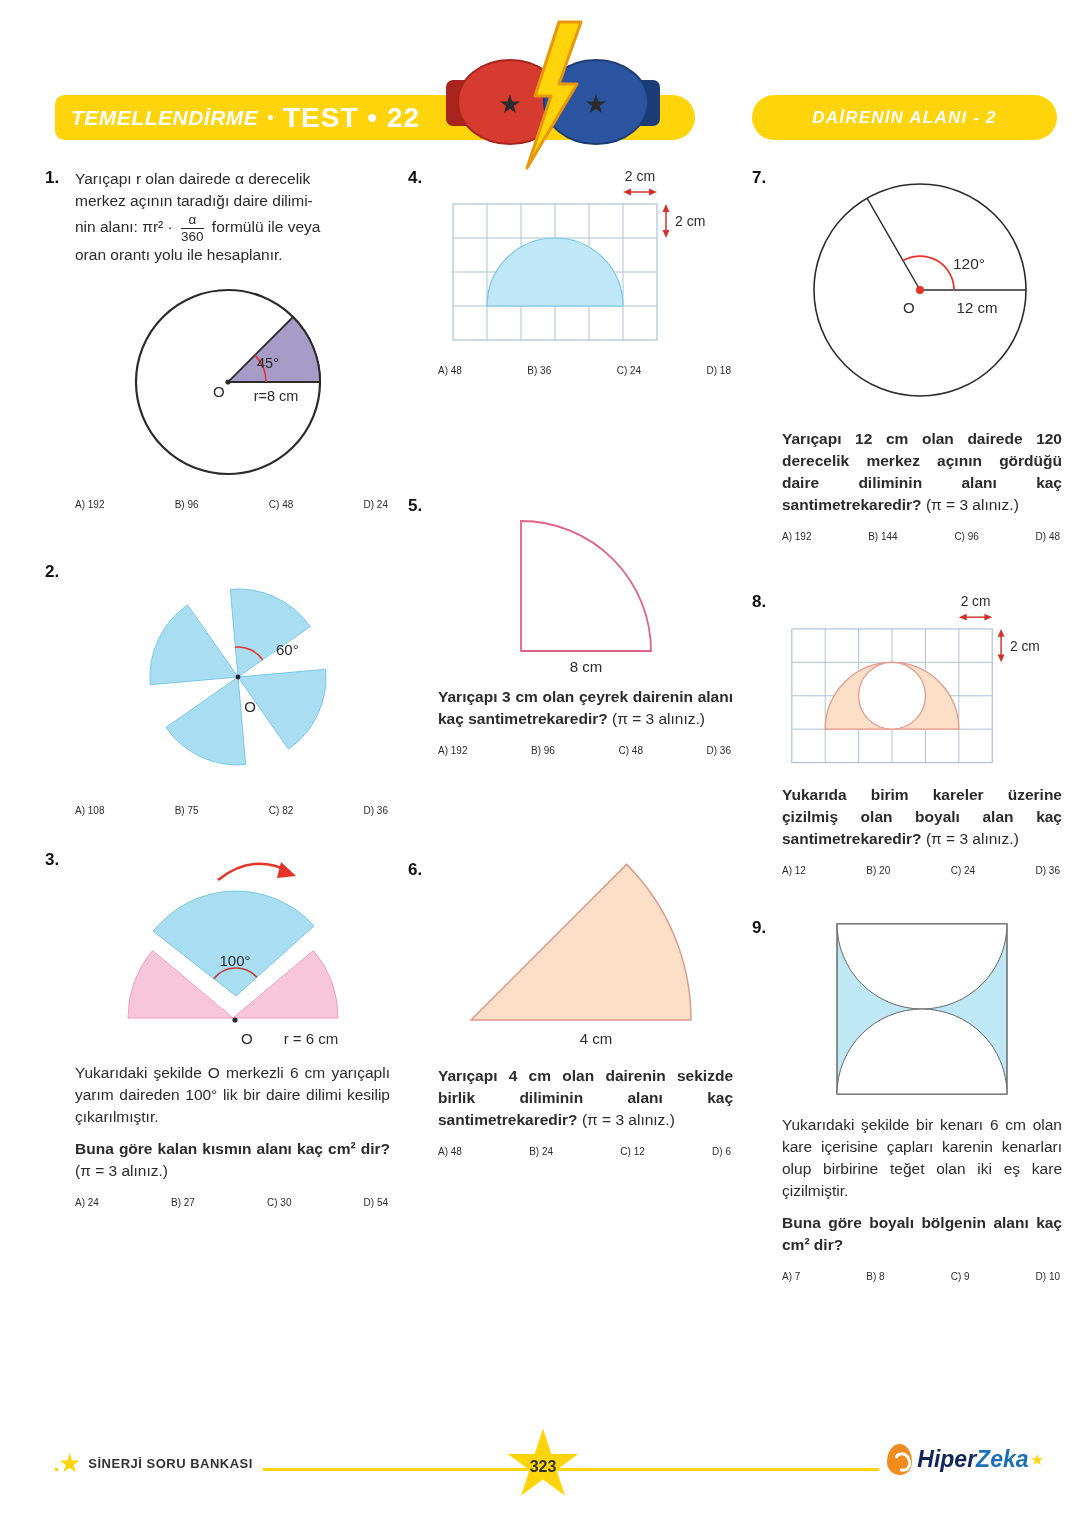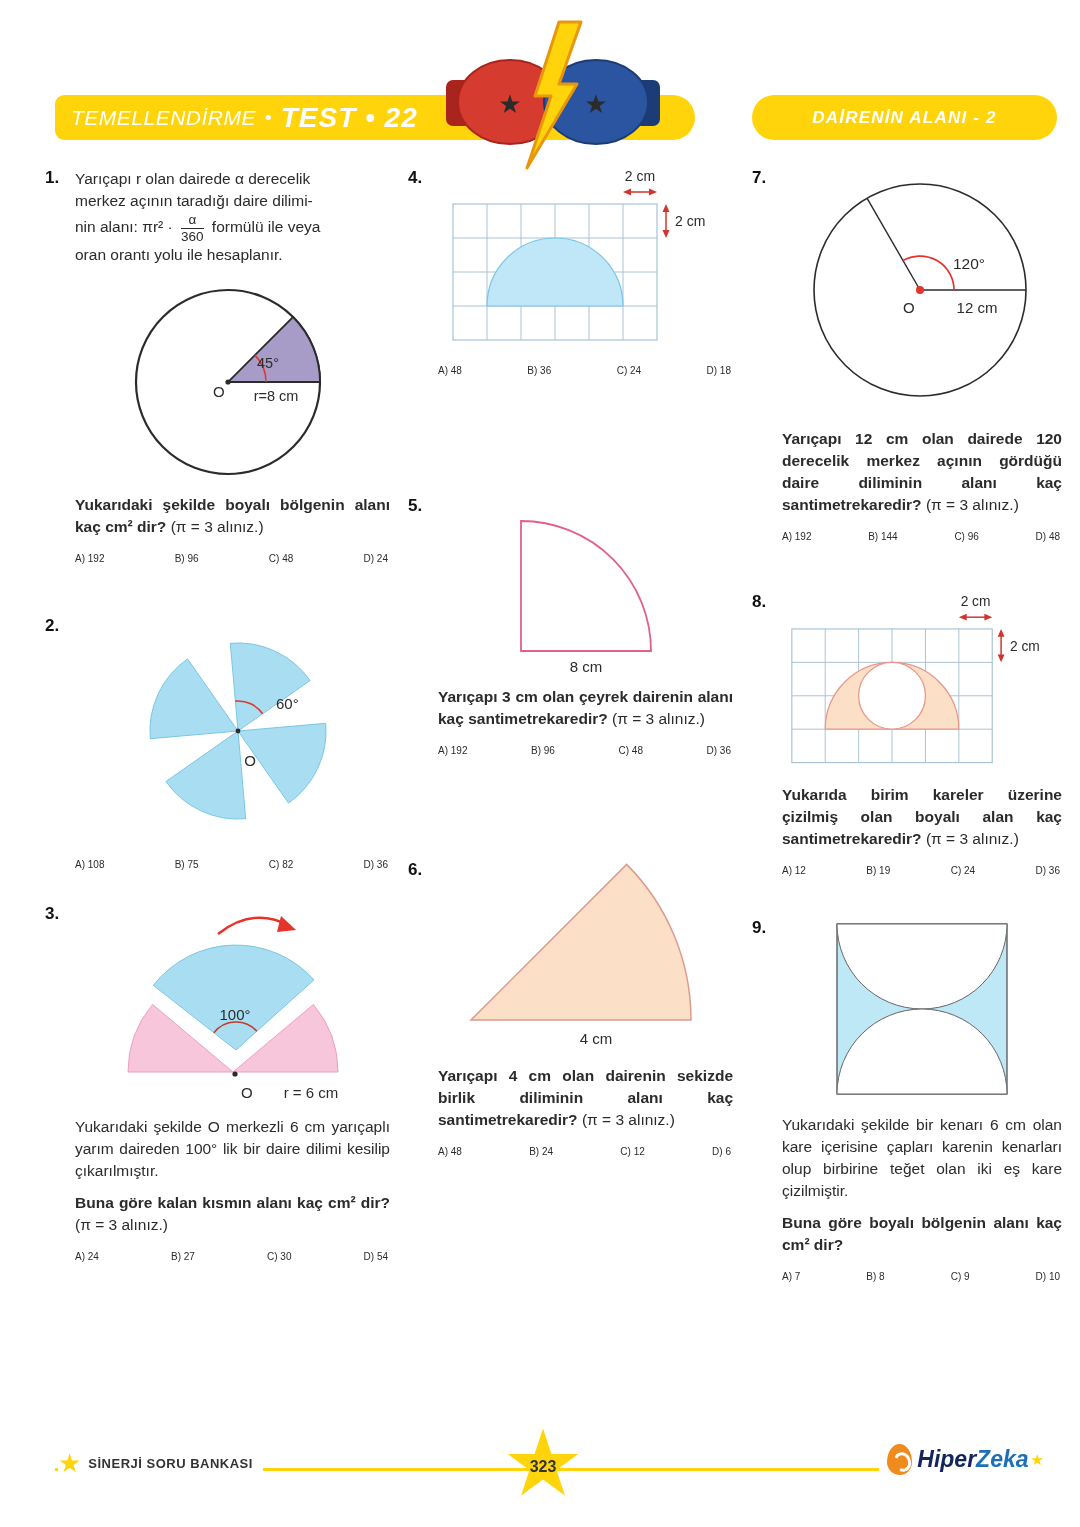--- a/index.html
+++ b/index.html
@@ -11,23 +11,23 @@
   
   .band { position:absolute; top:95px; height:45px; background:#ffd40a; }
   .band-left {
     left:55px; width:640px; border-radius:10px 24px 24px 10px;
     display:flex; align-items:center; padding-left:16px; box-sizing:border-box;
   }
   .band-right {
     left:752px; width:305px; border-radius:24px;
     display:flex; align-items:center; justify-content:center;
   }
-  .band-left .t1 { color:#fff; font-style:italic; font-weight:normal; font-size:21px; letter-spacing:.5px; }
+  .band-left .t1 { color:#fff; font-style:italic; font-weight:bold; font-size:21px; letter-spacing:.5px; }
   .band-left .dot { color:#fff; margin:0 9px; font-size:19px; }
-  .band-left .t2 { color:#fff; font-style:italic; font-weight:bold; font-size:28px; letter-spacing:1px; }
+  .band-left .t2 { color:#fff; font-weight:bold; font-size:28px; letter-spacing:1px; }
   .band-right .t3 { color:#fff; font-style:italic; font-weight:bold; font-size:17px; letter-spacing:1.2px; }
   .gloves { position:absolute; left:428px; top:20px; }
 
   
   .col { position:absolute; top:168px; }
   .col1 { left:45px;  width:345px; }
   .col2 { left:408px; width:325px; }
   .col3 { left:752px; width:310px; }
 
   .q { position:relative; padding-left:30px; box-sizing:border-box; }
@@ -102,24 +102,20 @@
         <svg width="250" height="204" viewBox="0 0 250 204">
           <circle cx="120" cy="102" r="92" fill="#ffffff" stroke="#2b2b2b" stroke-width="2.2"></circle>
           <path d="M120,102 L212,102 A92,92 0 0 0 185,37 Z" fill="#a79cc8" stroke="#2b2b2b" stroke-width="1.8"></path>
           <path d="M158,102 A38,38 0 0 0 146.9,75.1" fill="none" stroke="#e5332a" stroke-width="1.6"></path>
           <text x="160" y="88" font-size="14.5" text-anchor="middle">45°</text>
           <circle cx="120" cy="102" r="2.6" fill="#2b2b2b"></circle>
           <text x="105" y="117" font-size="15">O</text>
           <text x="168" y="121" font-size="14.5" text-anchor="middle">r=8 cm</text>
         </svg>
       </div>
-      <p class="qtext">
-        <span class="stem">Yukarıdaki şekilde boyalı bölgenin alanı kaç cm² dir?</span>
-        <span class="note">(π = 3 alınız.)</span>
-      </p>
       <div class="options">
         <span>A) 192</span>
         <span>B) 96</span>
         <span>C) 48</span>
         <span>D) 24</span>
       </div>
     </div>
 
     <div class="q mt52">
       <span class="qnum">2.</span>
@@ -286,21 +282,21 @@
           <polygon points="223,70 219.5,62 226.5,62" fill="#d0342c"></polygon>
           <text x="232" y="58" font-size="14">2 cm</text>
         </svg>
       </div>
       <p class="qtext">
         <span class="stem">Yukarıda birim kareler üzerine çizilmiş olan boyalı alan kaç santimetrekaredir?</span>
         <span class="note">(π = 3 alınız.)</span>
       </p>
       <div class="options">
         <span>A) 12</span>
-        <span>B) 19</span>
+        <span>B) 20</span>
         <span>C) 24</span>
         <span>D) 36</span>
       </div>
     </div>
 
     <div class="q mt42">
       <span class="qnum">9.</span>
       <div class="fig" style="margin:4px 0 8px;">
         <svg width="195" height="186" viewBox="0 0 195 186">
           <rect x="12" y="6" width="170" height="170" fill="#bfe8f7" stroke="#555555" stroke-width="1.3"></rect>

